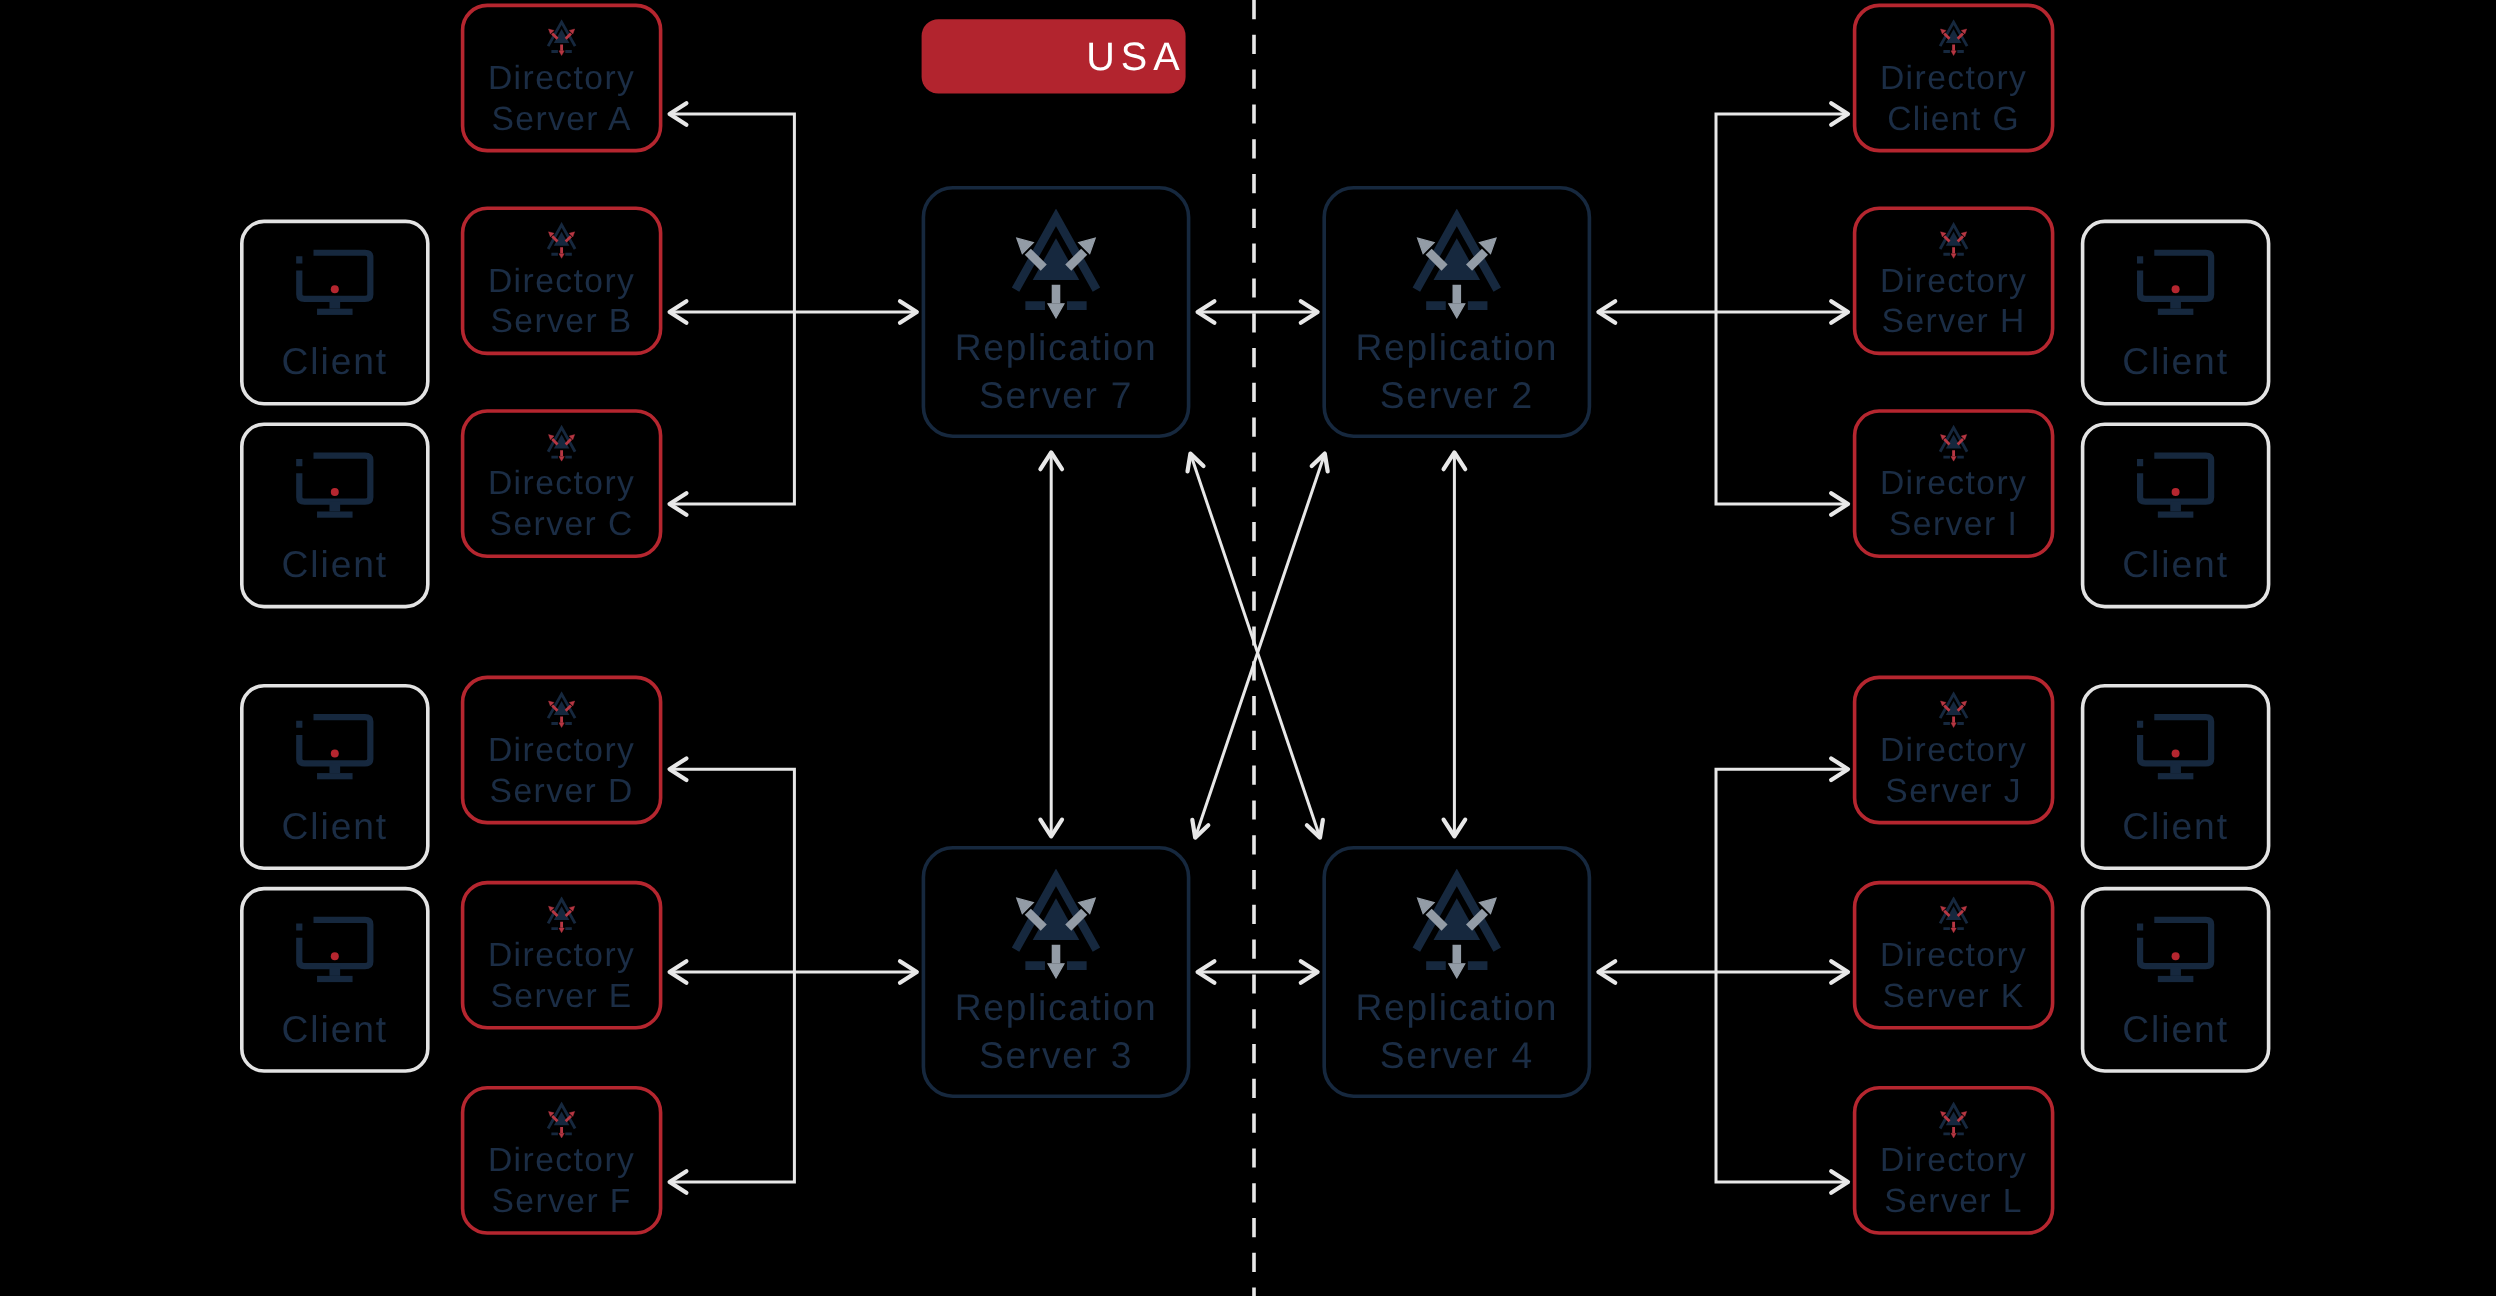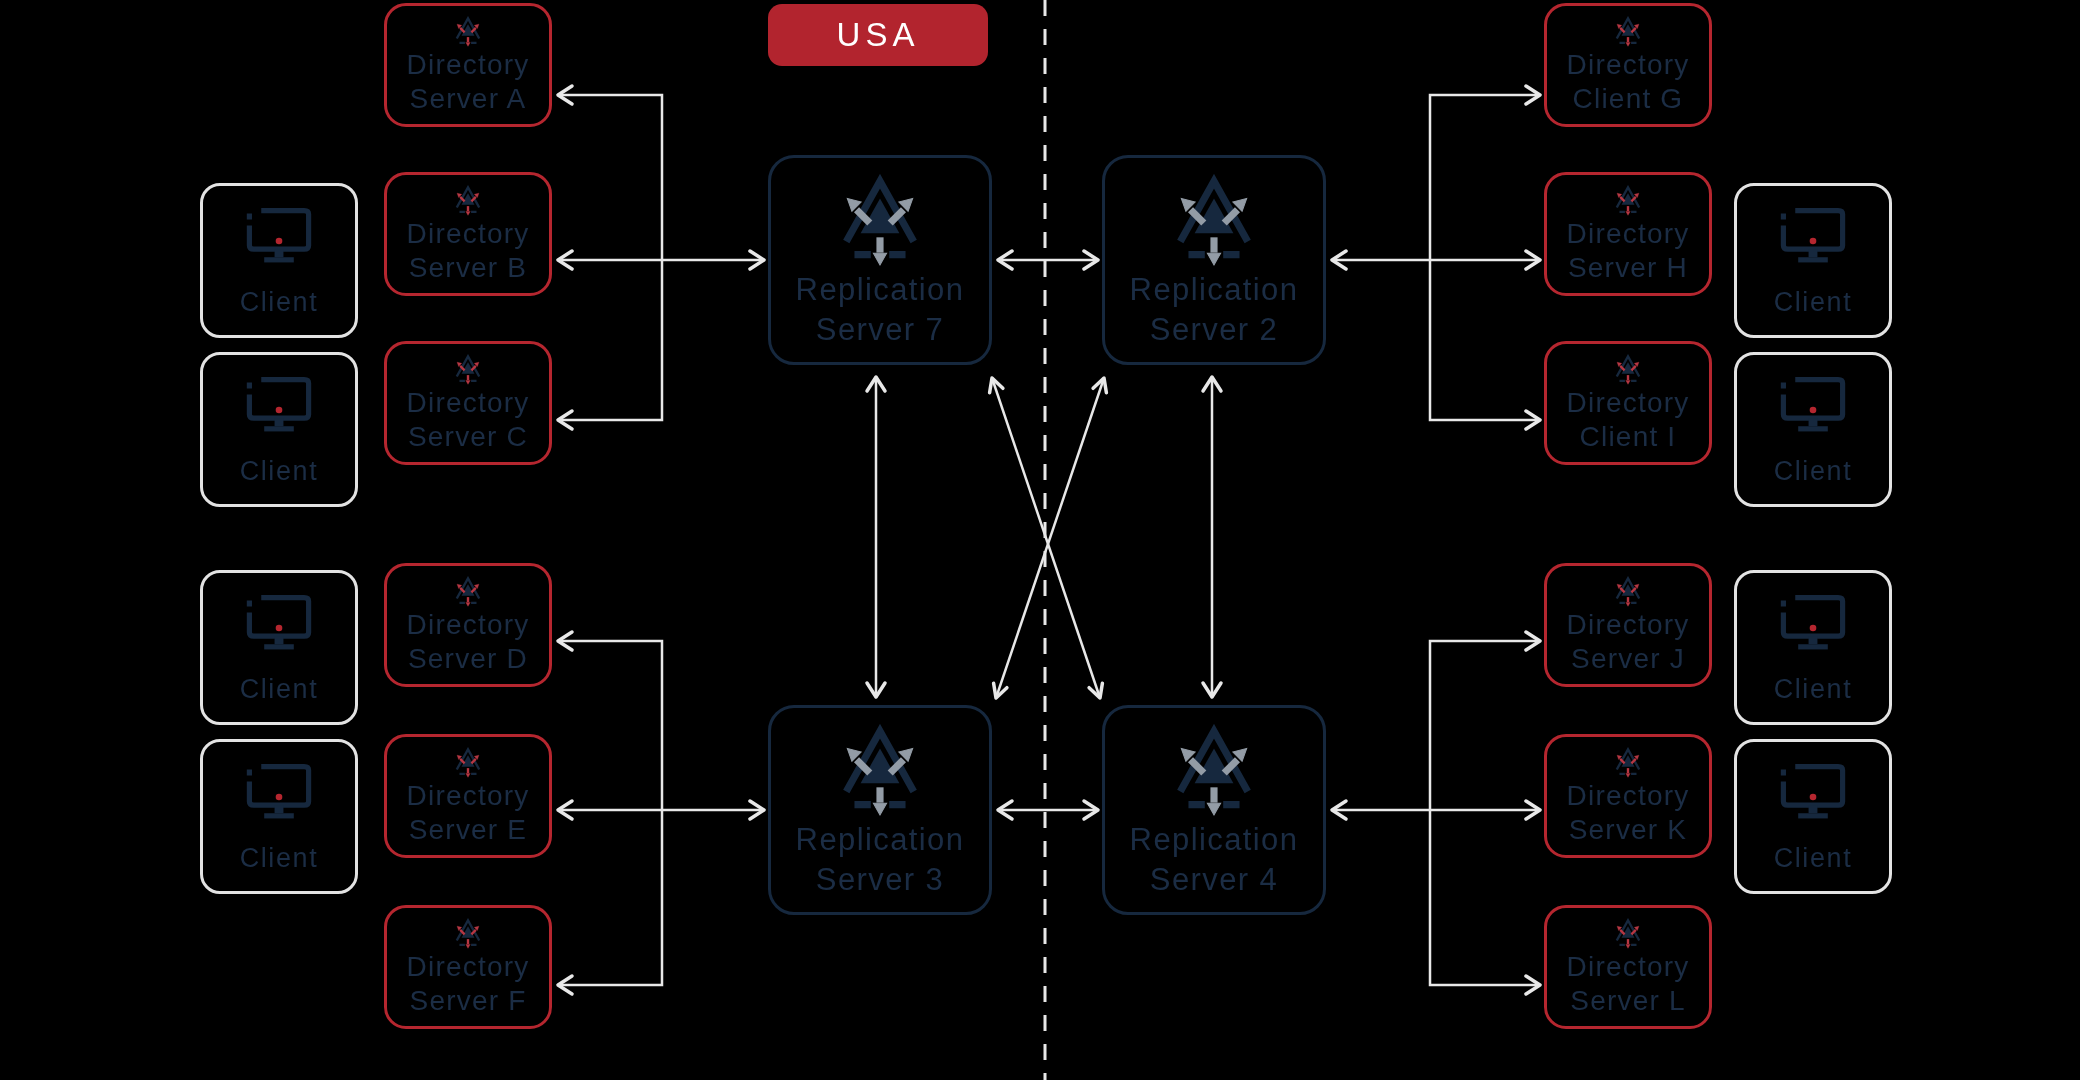--- a/index.html
+++ b/index.html
@@ -45,21 +45,21 @@
     border-radius: 26px;
     padding: 16px 6px 12px 6px;
     justify-content: space-between;
   }
   .lbl {
     color: #1b2d45;
     letter-spacing: 1.2px;
     white-space: nowrap;
   }
   .dir-lbl  { font-size: 28px; line-height: 34px; }
-  .client-lbl { font-size: 27px; line-height: 34px; letter-spacing: 1.6px; }
+  .client-lbl { font-size: 31px; line-height: 34px; letter-spacing: 1.6px; }
   .rep-lbl  { font-size: 31px; line-height: 40px; letter-spacing: 1.4px; }
   .badge {
     position: absolute;
     width: 220px;
     height: 62px;
     background: #b2242e;
     border-radius: 14px;
     display: flex;
     align-items: center;
     justify-content: center;
@@ -172,21 +172,21 @@
       <polyline points="867,683 876,697 885,683"></polyline>
       <polyline points="1203,391 1212,377 1221,391"></polyline>
       <polyline points="1203,683 1212,697 1221,683"></polyline>
       <polyline points="989.6,392.8 992,378 1002.9,388.3"></polyline>
       <polyline points="1102.4,683.2 1100,698 1089.1,687.7"></polyline>
       <polyline points="1093.1,388.3 1104,378 1106.4,392.8"></polyline>
       <polyline points="1006.9,687.7 996,698 993.6,683.2"></polyline>
     </g>
   </svg>
 
-  <div class="badge" style="left:768px; top:4px;">
+  <div class="badge" style="left:768px; top:16px;justify-content:flex-end;">
     <span>USA</span>
   </div>
 
   <div class="box dir-box" style="left:384px; top:3px;">
     <svg class="icon-svg" width="72" height="68" viewBox="0 0 100 94">
         <use href="#icon-dir"></use>
       </svg>
     <div class="lbl dir-lbl">
       <span>Directory</span><br>
       <span>Server A</span>
@@ -255,21 +255,21 @@
       <span>Directory</span><br>
       <span>Server H</span>
     </div>
   </div>
   <div class="box dir-box" style="left:1544px; top:341px;">
     <svg class="icon-svg" width="72" height="68" viewBox="0 0 100 94">
         <use href="#icon-dir"></use>
       </svg>
     <div class="lbl dir-lbl">
       <span>Directory</span><br>
-      <span>Client I</span>
+      <span>Server I</span>
     </div>
   </div>
   <div class="box dir-box" style="left:1544px; top:563px;">
     <svg class="icon-svg" width="72" height="68" viewBox="0 0 100 94">
         <use href="#icon-dir"></use>
       </svg>
     <div class="lbl dir-lbl">
       <span>Directory</span><br>
       <span>Server J</span>
     </div>

